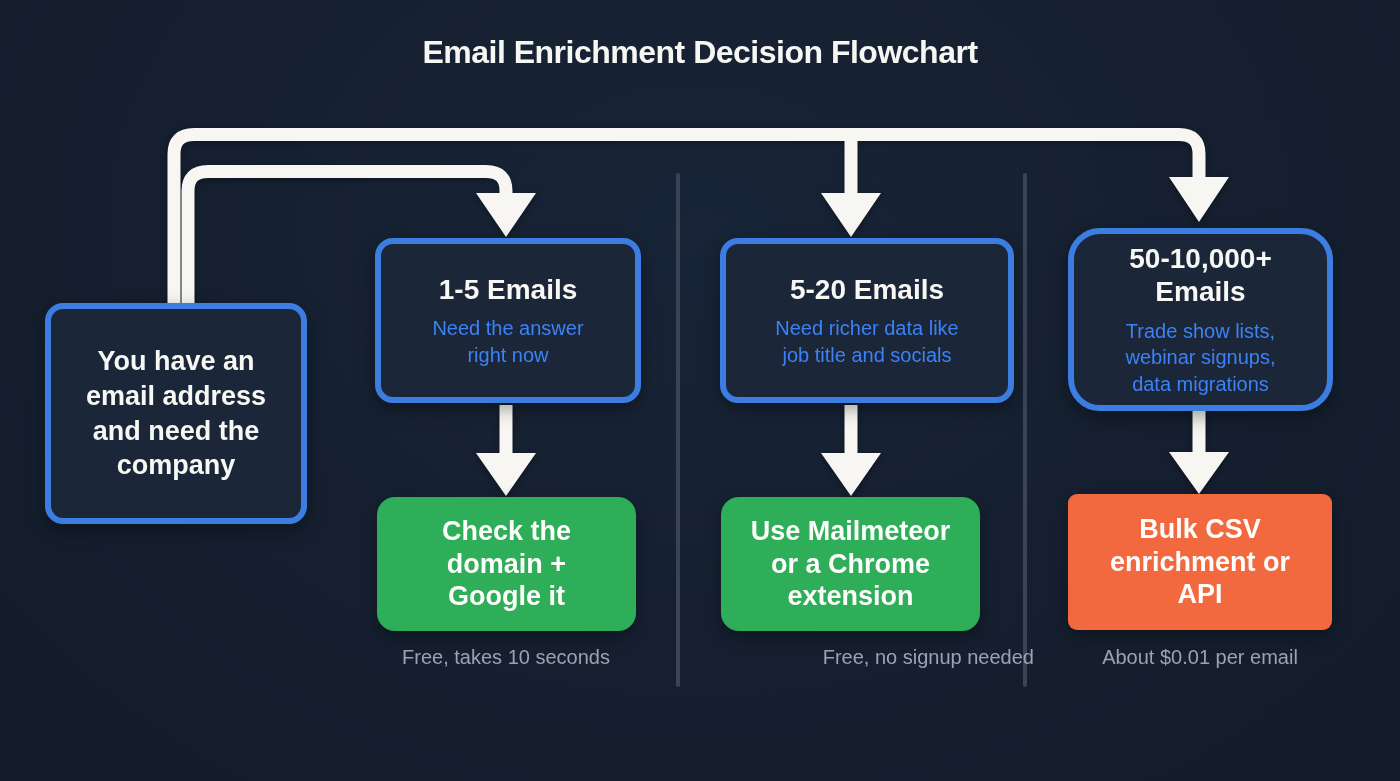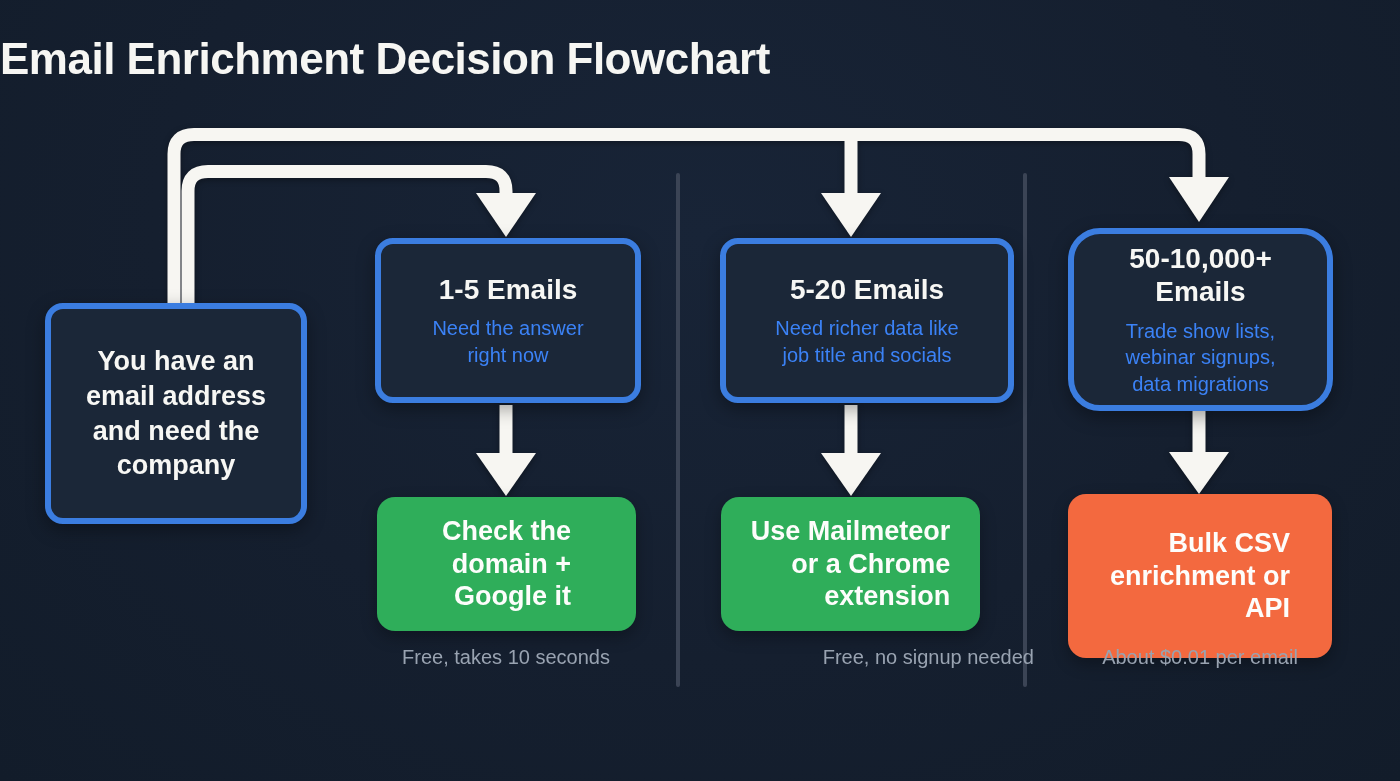--- a/index.html
+++ b/index.html
@@ -9,22 +9,23 @@
     width: 1400px;
     height: 781px;
     overflow: hidden;
     font-family: "Liberation Sans", "DejaVu Sans", sans-serif;
     background: radial-gradient(ellipse at 50% 30%, #182437 0%, #151f2f 55%, #121c2a 100%);
   }
   .title {
     position: absolute;
     left: 0; right: 0;
     top: 34px;
+    text-align: center;
     color: #f6f6f3;
-    font-size: 44px;
+    font-size: 32px;
     font-weight: 800;
     letter-spacing: -0.5px;
   }
   svg.connectors {
     position: absolute;
     left: 0; top: 0;
     filter: drop-shadow(0 2px 3px rgba(0,0,0,0.35));
   }
   .node {
     position: absolute;
@@ -64,25 +65,24 @@
     font-weight: 400;
     line-height: 1.32;
   }
   .action {
     color: #fdfdfb;
     font-size: 27px;
     font-weight: 700;
     line-height: 1.22;
     border-radius: 18px;
     box-shadow: 0 6px 16px rgba(0,0,0,0.3);
-    text-align: right;
   }
   .action-1 { left: 377px; top: 497px; width: 259px; height: 134px; }
   .action-2 { left: 721px; top: 497px; width: 259px; height: 134px; }
-  .action-3 { left: 1068px; top: 494px; width: 264px; height: 164px; }
+  .action-3 { left: 1068px; top: 494px; width: 264px; height: 136px; border-radius: 9px; }
   .caption {
     position: absolute;
     top: 646px;
     width: 320px;
     text-align: center;
     color: #99a3b1;
     font-size: 20px;
     font-weight: 400;
   }
   .caption-1 { left: 346px; }

